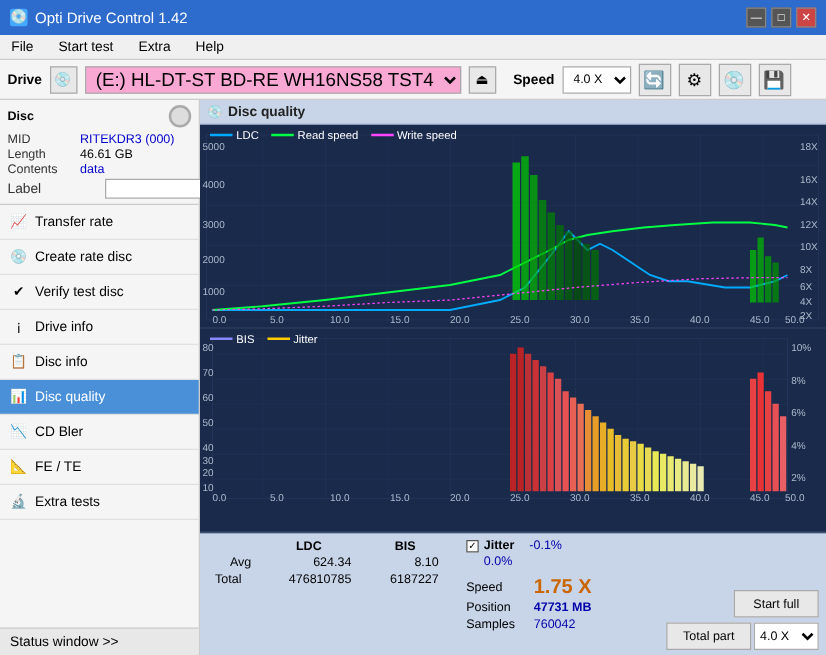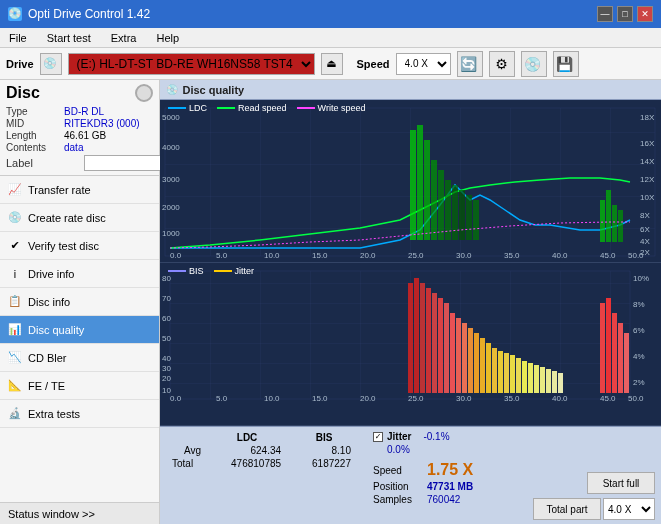--- a/index.html
+++ b/index.html
@@ -92,46 +92,42 @@
 <div id="menubar">
   <span class="menu-item">File</span>
   <span class="menu-item">Start test</span>
   <span class="menu-item">Extra</span>
   <span class="menu-item">Help</span>
 </div>
 
 <div id="drivebar">
   <span style="font-weight:bold;font-size:11px;">Drive</span>
   <div class="drive-btn">💿</div>
-  <select id="drive-select" style="font-size:12px;border:1px solid #aaa;background:#b91c1c;height:22px;min-width:195px;padding:1px 4px;">
+  <select id="drive-select" style="font-size:15px;border:1px solid #aaa;background:#f9a8d4;height:22px;min-width:195px;padding:1px 4px;">
     <option>(E:)  HL-DT-ST BD-RE  WH16NS58 TST4</option>
   </select>
   <div class="drive-btn">⏏</div>
   <span style="font-weight:bold;font-size:11px;margin-left:8px;">Speed</span>
   <select style="font-size:10px;border:1px solid #aaa;background:white;height:22px;padding:1px 4px;width:55px;">
     <option>4.0 X</option>
   </select>
   <div class="icon-btn">🔄</div>
   <div class="icon-btn">⚙</div>
   <div class="icon-btn">💿</div>
   <div class="icon-btn">💾</div>
 </div>
 
 <div id="main">
 
   <div id="sidebar">
 
     <div id="disc-panel">
       <div id="disc-header">
-        <span style="font-size:16px;font-weight:bold;">Disc</span>
+        <span style="font-size:10px;font-weight:bold;">Disc</span>
         <div class="disc-icon"></div>
-      </div>
-      <div class="disc-row">
-        <span class="disc-key">Type</span>
-        <span class="disc-val">BD-R DL</span>
       </div>
       <div class="disc-row">
         <span class="disc-key">MID</span>
         <span class="disc-val">RITEKDR3 (000)</span>
       </div>
       <div class="disc-row">
         <span class="disc-key">Length</span>
         <span class="disc-val-black">46.61 GB</span>
       </div>
       <div class="disc-row">

